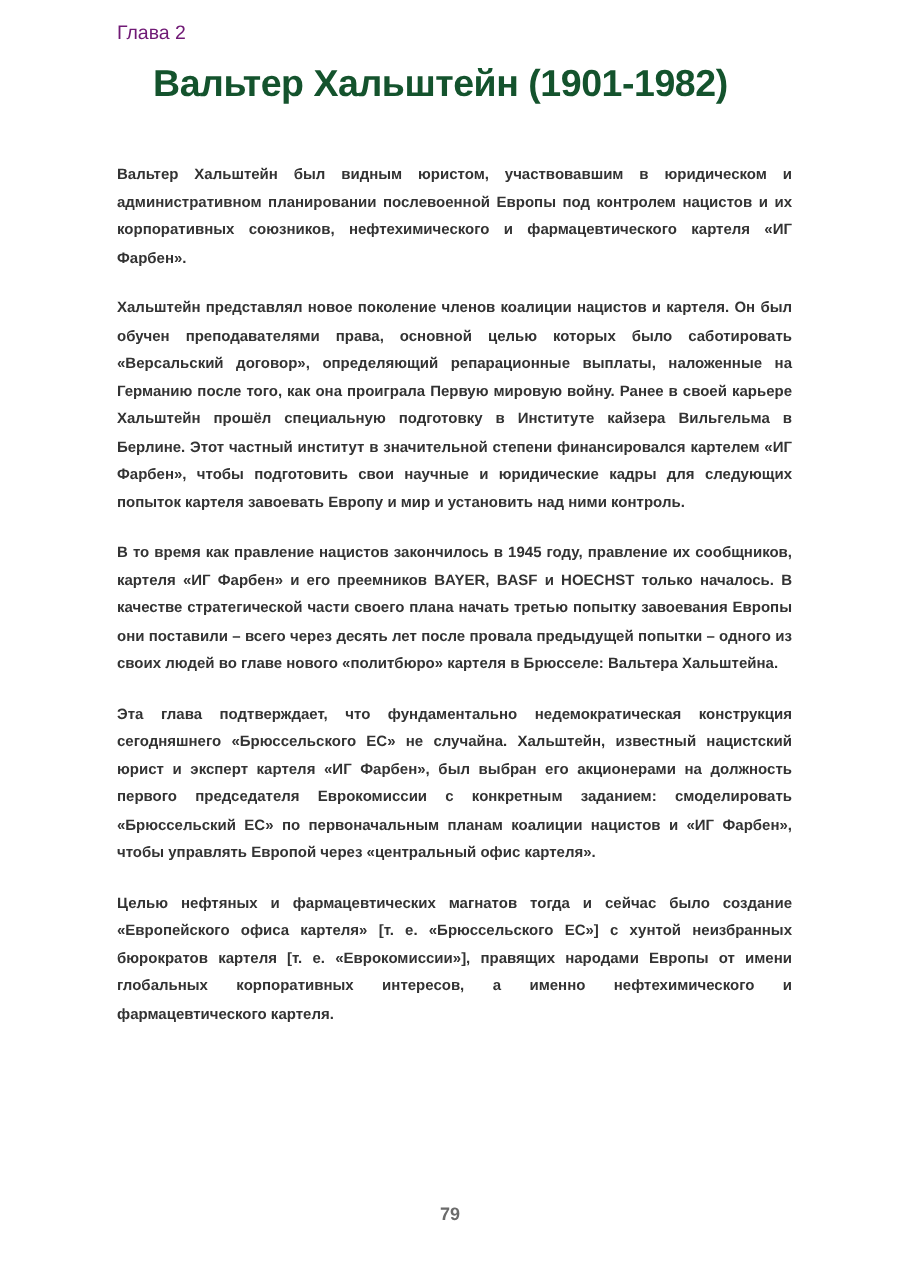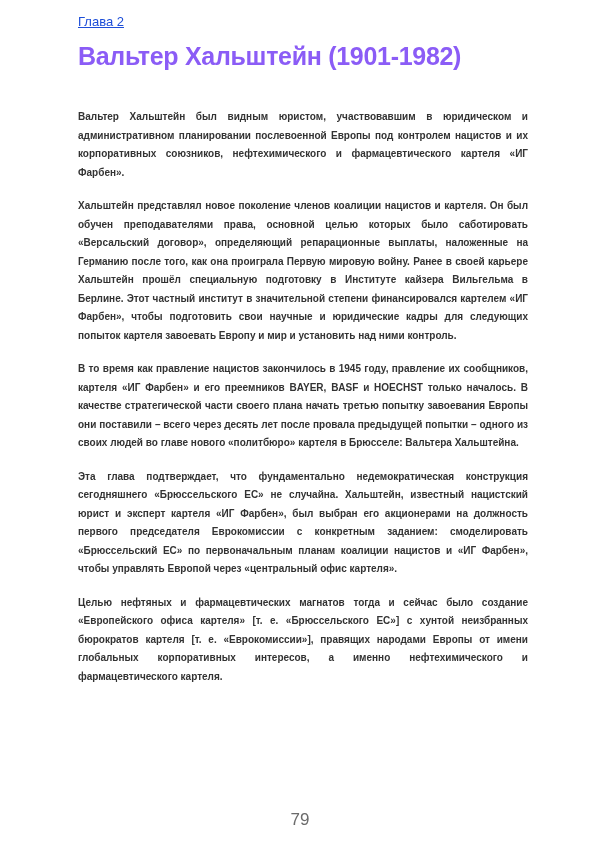--- a/index.html
+++ b/index.html
@@ -11,50 +11,50 @@
     background: #ffffff;
     overflow: hidden;
     font-family: "Liberation Sans", "DejaVu Sans", sans-serif;
   }
   .content {
     padding: 14px 72px 0 78px;
   }
   .chapter-label {
     font-size: 13px;
     font-weight: 400;
-    color: #1d4ed8;
-    text-decoration: underline;
+    color: #701a75;
   }
   .page-title {
     margin-top: 13px;
     font-size: 25px;
     font-weight: 800;
     letter-spacing: -0.3px;
-    color: #8b5cf6;
+    color: #14532d;
+    margin-left: 24px;
   }
   .body-text {
     margin-top: 37px;
   }
   .body-text p {
     font-size: 10px;
     font-weight: 700;
     line-height: 18.5px;
     color: #333333;
     text-align: justify;
     margin-top: 15px;
   }
   .body-text p:first-child { margin-top: 0; }
   .page-number {
     position: absolute;
-    bottom: 20px;
+    bottom: 34px;
     left: 0;
     width: 100%;
     text-align: center;
-    font-size: 17px;
-    font-weight: 400;
+    font-size: 12px;
+    font-weight: 700;
     color: #6b6b6b;
   }
 </style>
 </head>
 <body>
 
 <div class="page">
   <div class="content">
     <div class="chapter-label">Глава 2</div>
     <h1 class="page-title">Вальтер Хальштейн (1901-1982)</h1>

